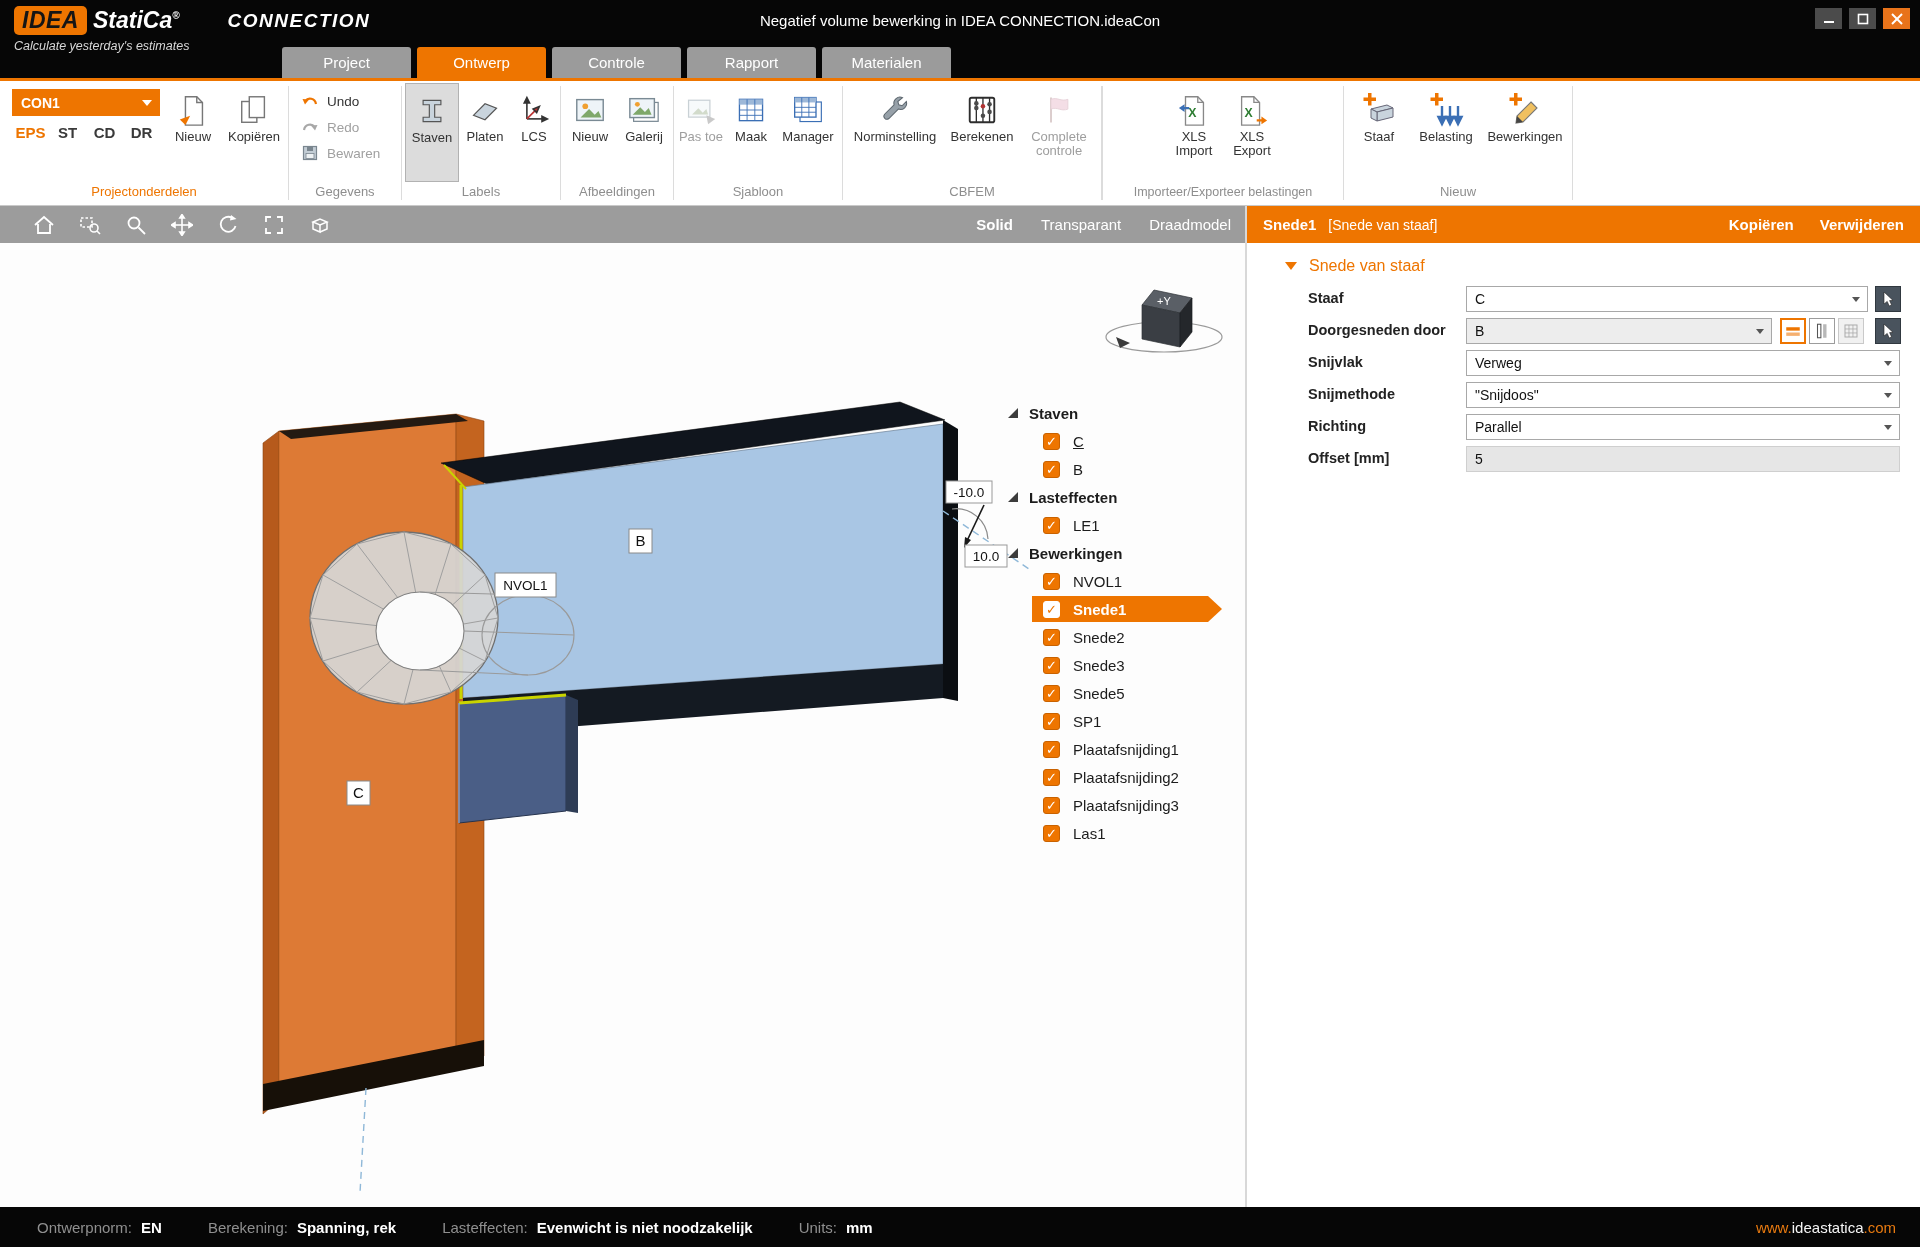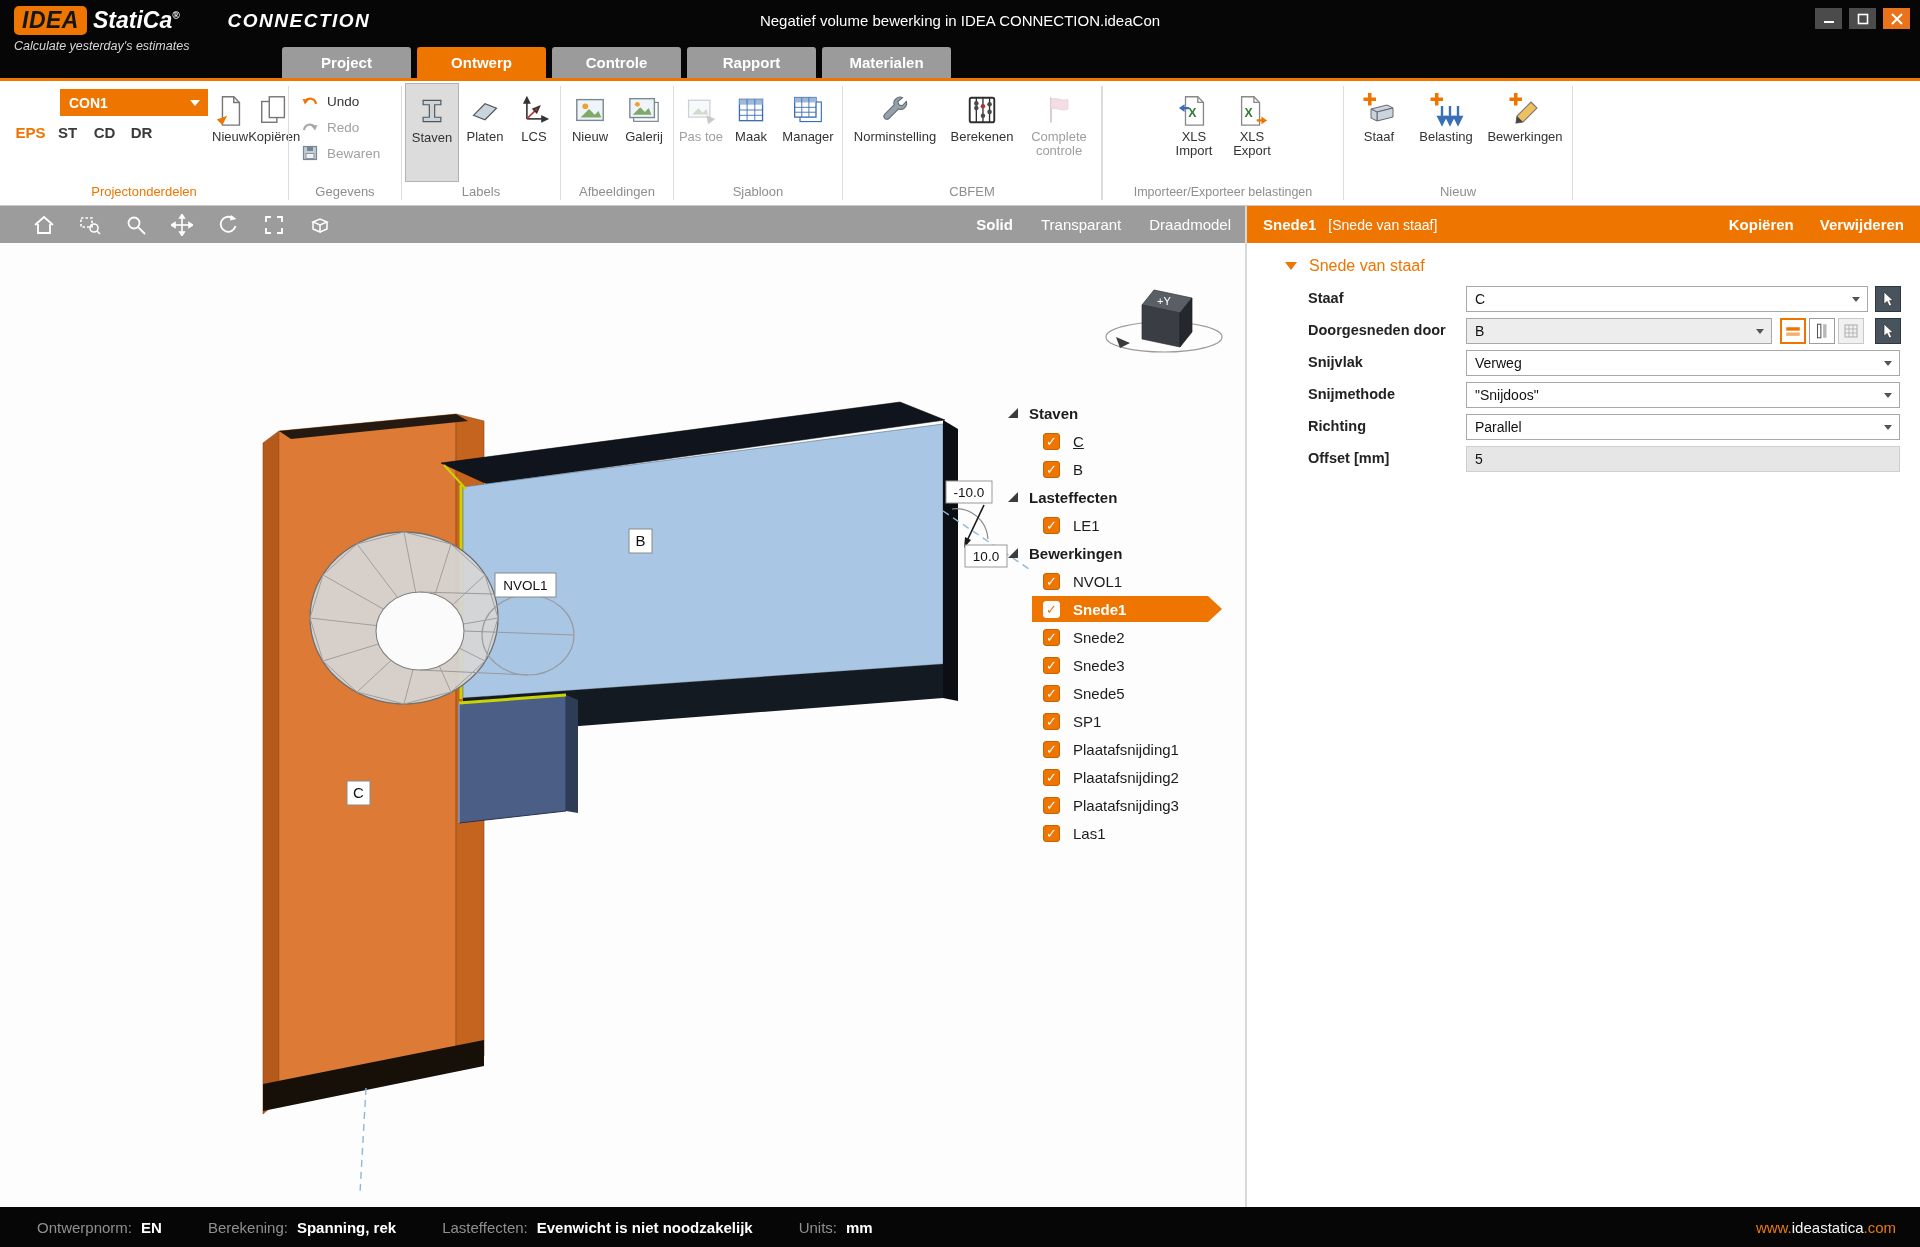--- a/index.html
+++ b/index.html
@@ -14,38 +14,38 @@
   .logo-idea { background:#ee7500; color:#151515; font-style:italic; font-weight:900; font-size:23px; padding:1px 8px; border-radius:5px; letter-spacing:.5px; }
   .logo-statica { color:#fff; font-size:23px; font-weight:bold; font-style:italic; margin-left:6px; }
   .logo-reg { color:#fff; font-size:10px; vertical-align:super; }
   .logo-connection { color:#fff; font-size:19px; font-weight:bold; font-style:italic; letter-spacing:1.5px; margin-left:48px; }
   .tagline { color:#d8d8d8; font-size:12.5px; font-style:italic; margin-top:4px; }
   .win-title { position:absolute; top:12px; left:400px; right:400px; text-align:center; color:#fff; font-size:15px; }
   .winbtns { position:absolute; top:8px; right:10px; display:flex; gap:7px; }
   .wbtn { width:27px; height:21px; background:#4b4b4b; display:flex; align-items:center; justify-content:center; cursor:pointer; }
   .wbtn.close { background:#e8731a; }
   .tabs { position:absolute; left:282px; bottom:0; display:flex; gap:6px; }
-  .tab { width:129px; height:31px; background:#9b9b9b; color:#fff; font-weight:bold; font-size:15px; display:flex; align-items:center; justify-content:center; border-radius:3px 3px 0 0; cursor:pointer; }
+  .tab { width:129px; height:31px; background:#9b9b9b; color:#fff; font-weight:normal; font-size:15px; display:flex; align-items:center; justify-content:center; border-radius:3px 3px 0 0; cursor:pointer; }
   .tab.active { background:#ee7500; }
   .orange-line { position:absolute; top:78px; left:0; width:100%; height:3px; background:#ee7500; }
 
   
   .ribbon { position:absolute; top:81px; left:0; width:100%; height:125px; background:#fff; border-bottom:1px solid #c9c9c9; display:flex; }
   .rgroup { display:flex; flex-direction:column; }
   .rgroup-items { flex:1; display:flex; justify-content:center; padding-top:2px; }
   .glabel { height:23px; font-size:13px; color:#8e8e8e; text-align:center; line-height:20px; white-space:nowrap; overflow:hidden; }
   .glabel.accent { color:#ee7500; }
   .rsep { width:1px; background:#dcdcdc; margin:5px 0; }
   .ritem { display:flex; flex-direction:column; align-items:center; padding-top:7px; font-size:13px; color:#333; text-align:center; line-height:14px; cursor:pointer; }
   .ritem .ric { height:40px; display:flex; align-items:center; justify-content:center; }
   .ritem.sel { background:#dcdcdc; border:1px solid #b2b2b2; }
   .ritem.dis { color:#9e9e9e; }
   .ritem.dis svg { opacity:.45; }
   .con-wrap { display:flex; flex-direction:column; padding:6px 4px 0 12px; }
-  .con-select { width:148px; height:27px; background:#ee7500; color:#fff; font-weight:bold; font-size:14px; display:flex; align-items:center; padding:0 9px; position:relative; cursor:pointer;margin-left:48px; }
+  .con-select { width:148px; height:27px; background:#ee7500; color:#fff; font-weight:bold; font-size:14px; display:flex; align-items:center; padding:0 9px; position:relative; cursor:pointer; }
   .con-arrow { position:absolute; right:8px; top:11px; width:0; height:0; border-left:5px solid transparent; border-right:5px solid transparent; border-top:6px solid #fff; }
   .modes { display:flex; margin-top:8px; }
   .mode { width:37px; text-align:center; font-size:15px; font-weight:bold; color:#3a3a3a; cursor:pointer; }
   .mode.eps { color:#ee7500; }
   .stack { display:flex; flex-direction:column; padding:9px 0 0 12px; gap:8px; }
   .sitem2 { display:flex; align-items:center; gap:8px; font-size:13.5px; color:#333; cursor:pointer; }
   .sitem2.dis { color:#a0a0a0; }
 
   
   .vp-toolbar { position:absolute; top:206px; left:0; width:1245px; height:37px; background:#9c9c9c; display:flex; align-items:center; padding:0 14px 0 26px; }

